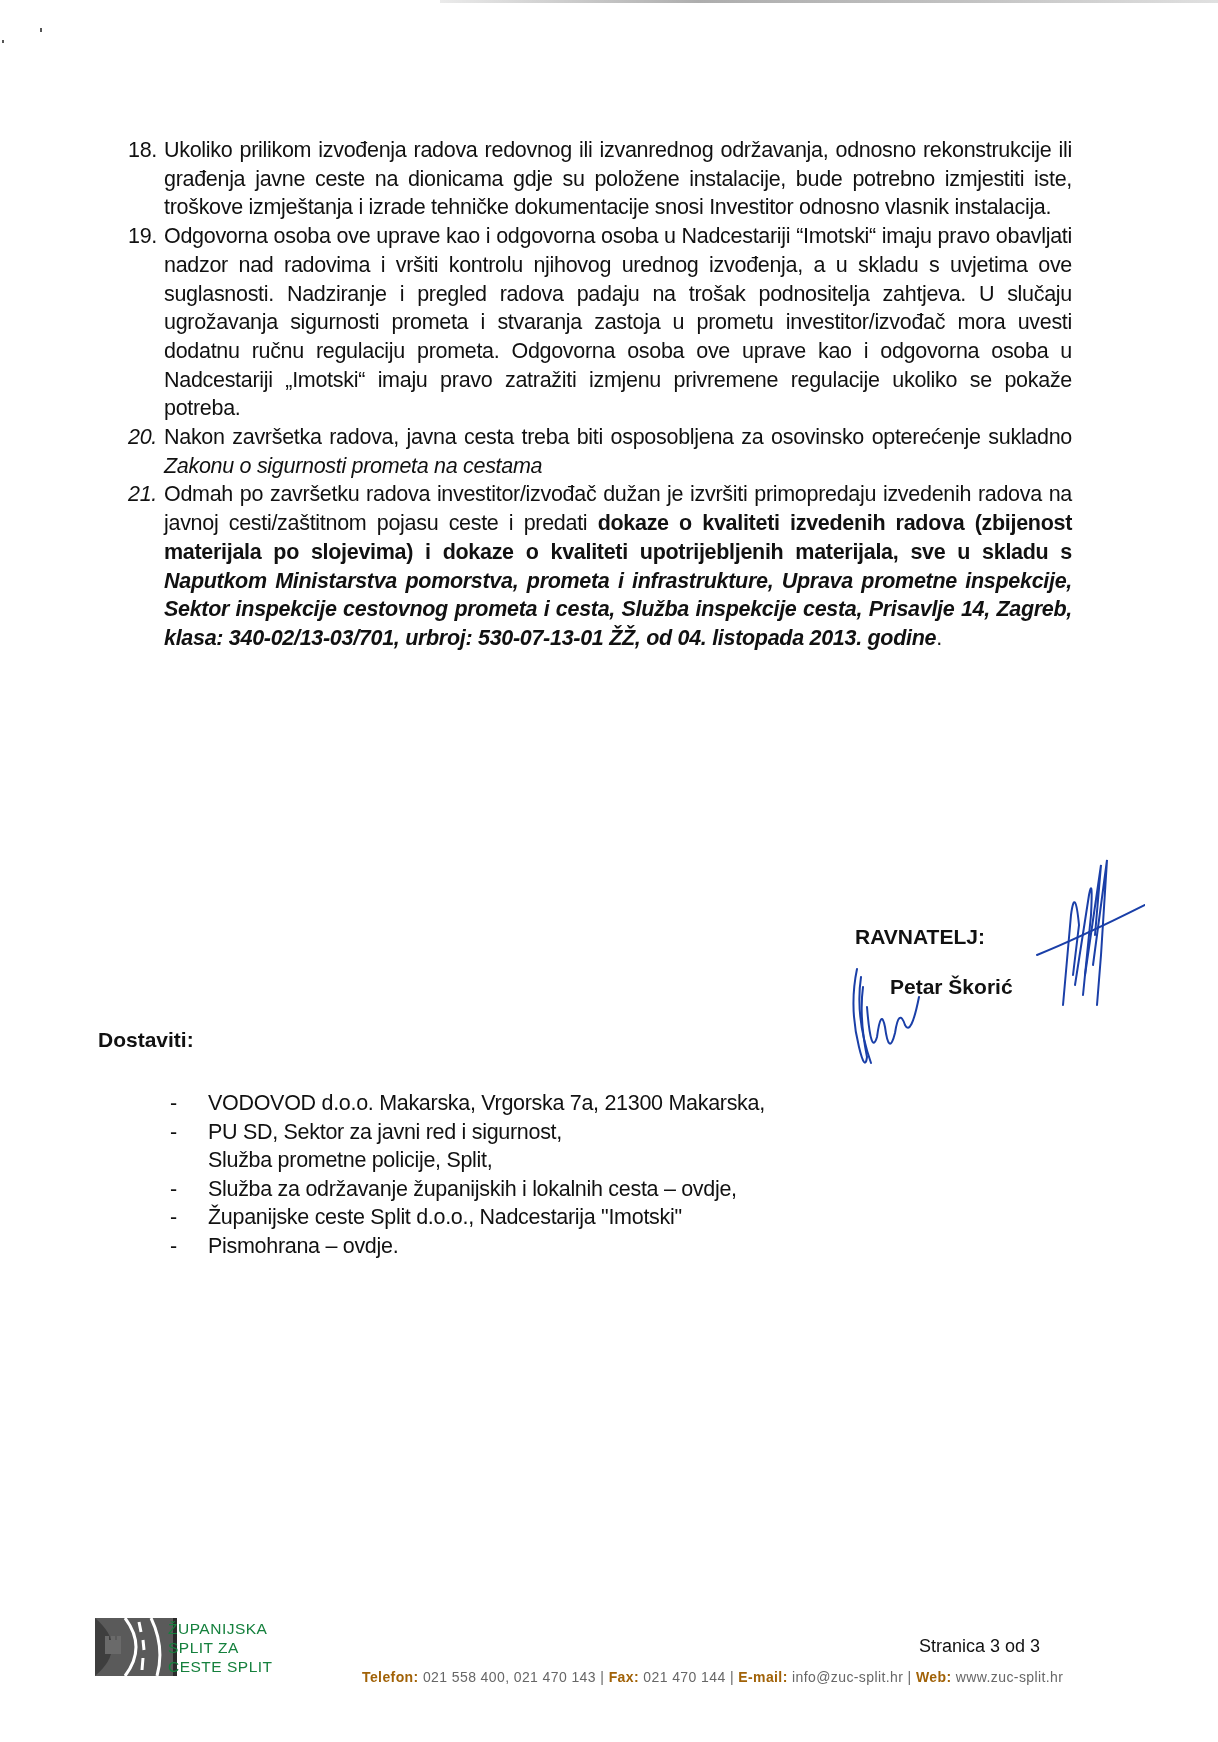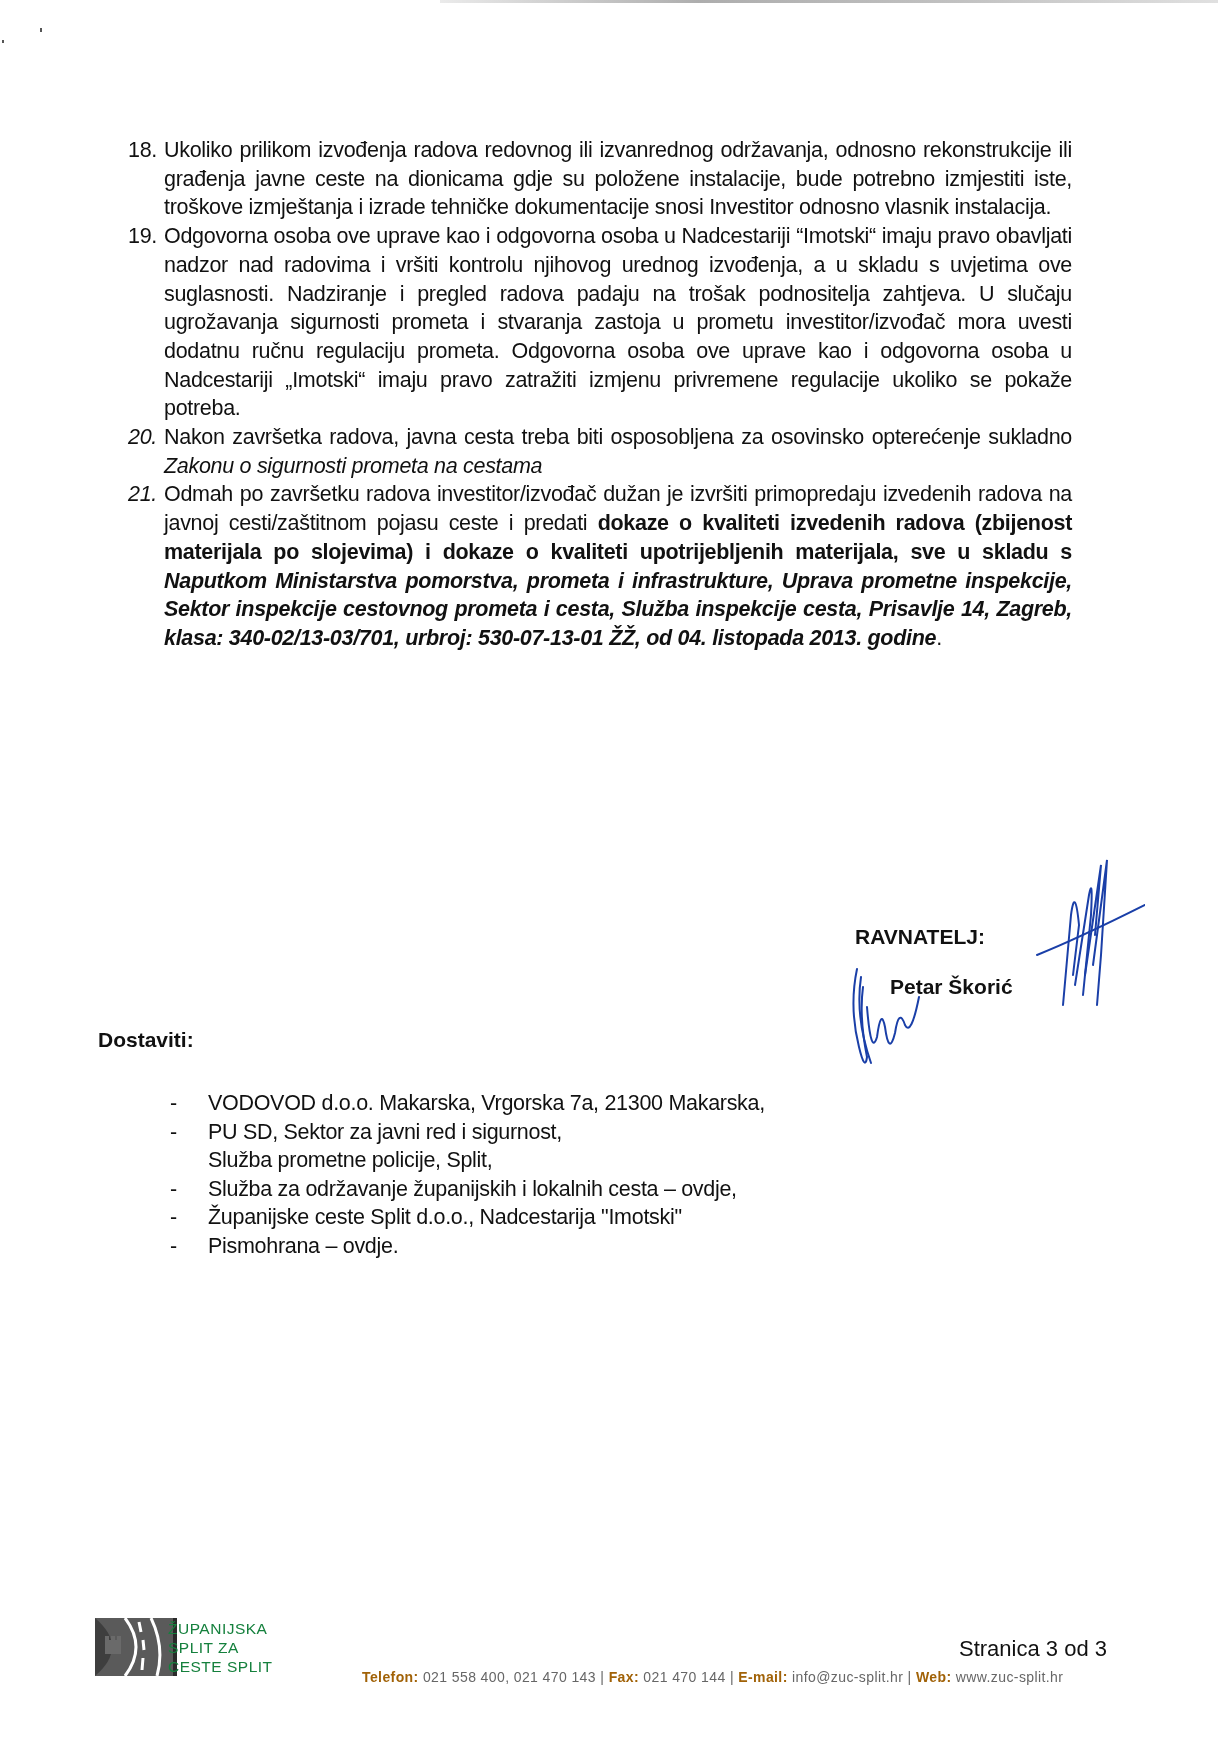--- a/index.html
+++ b/index.html
@@ -18,21 +18,21 @@
   .sig-title { position:absolute; left:0; top:0; white-space:nowrap; }
   .sig-name { position:absolute; left:2px; top:50px; white-space:nowrap;margin-left:33px; }
   .sig-svg { position:absolute; }
   .dost-label { position:absolute; left:98px; top:1028px; font-weight:bold; font-size:21px; }
   .dost-list { position:absolute; left:166px; top:1089px; font-size:21.5px; line-height:28.5px; letter-spacing:-0.3px; list-style:none; margin:0; padding:0; }
   .dost-list li { position:relative; padding-left:42px; }
   .dost-list li::before { content:"-"; position:absolute; left:4px; }
   .dost-list li.cont::before { content:""; }
   .footer-logo { position:absolute; left:95px; top:1618px; width:82px; height:58px; }
   .footer-org { position:absolute; left:168px; top:1619px; font-size:15.5px; line-height:19px; color:#15803d; letter-spacing:0.5px; }
-  .page-num { position:absolute; left:959px; top:1636px; font-size:22px; color:#111; }
+  .page-num { position:absolute; left:919px; top:1636px; font-size:18px; color:#111; }
   .contacts { position:absolute; left:362px; top:1669px; font-size:14px; color:#666; letter-spacing:0.4px; white-space:nowrap; }
   .contacts b { color:#a16207; }
 </style>
 </head>
 <body>
 
 <div class="topline"></div>
 <div class="speck" style="left:40px;top:28px;"></div>
 <div class="speck" style="left:2px;top:40px;height:3px;"></div>
 

